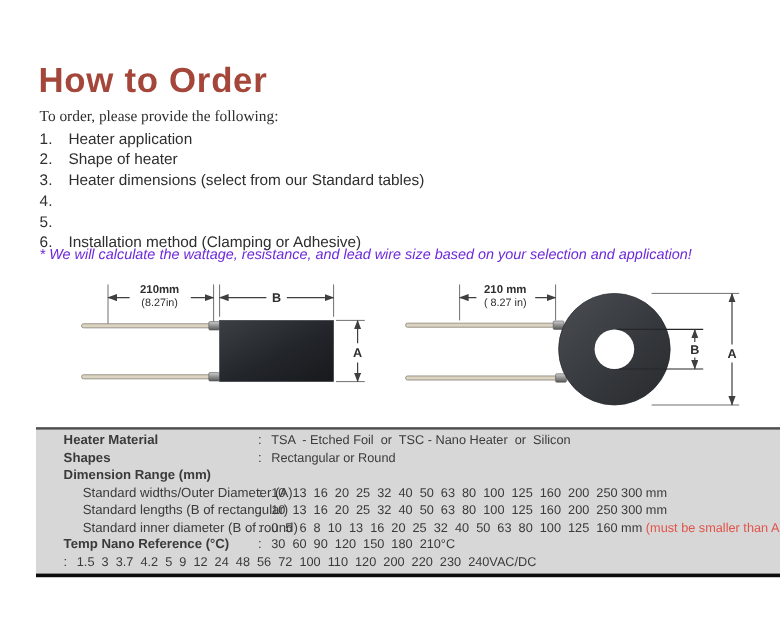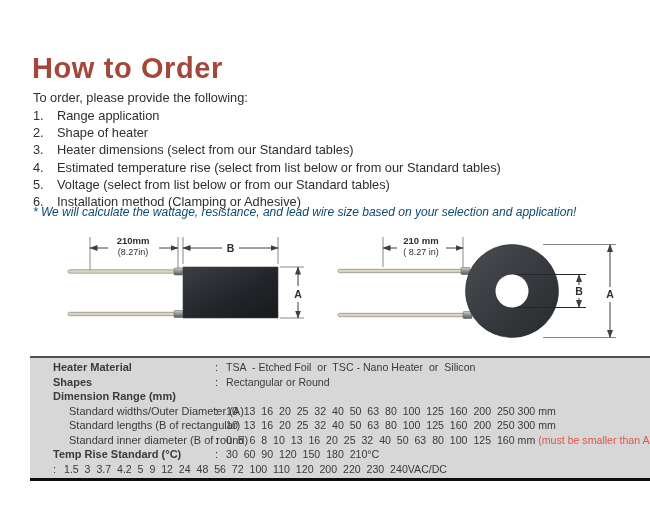--- a/index.html
+++ b/index.html
@@ -1,24 +1,24 @@
 <!DOCTYPE html>
 <html style="--title_red: #A5463A; --heading_red: #C23D30; --note_red: #E0544A; --table_bg: #D7D7D7;"><head>
 <meta charset="utf-8">
 <style>
   html,body{margin:0;padding:0;background:#fff;}
   .page{position:relative;width:650px;height:523px;background:#fff;overflow:hidden;
         font-family:"Liberation Sans",sans-serif;color:#333;}
   .page-title{position:absolute;left:32px;top:52px;margin:0;font-size:29px;font-weight:700;
         letter-spacing:.6px;color:var(--title_red,#A5463A);}
-  .intro{position:absolute;left:33px;top:90px;margin:0;font-size:12.8px;color:#2e2e2e;}
+  .intro{position:absolute;left:33px;top:90px;margin:0;font-size:12.8px;color:#2e2e2e;font-family:Liberation Serif, serif;}
   .steps{position:absolute;left:33px;top:107px;width:560px;}
   .step{display:flex;line-height:17.2px;font-size:12.8px;color:#2e2e2e;}
   .step-num{width:24px;flex:0 0 24px;}
-  .footnote{position:absolute;left:33px;top:205px;margin:0;font-size:12px;font-style:italic;color:#0c4a6e;}
+  .footnote{position:absolute;left:33px;top:205px;margin:0;font-size:12px;font-style:italic;color:#6d28d9;}
   .diagram{position:absolute;top:228px;}
   .diagram.rect{left:60px;}
   .diagram.round{left:330px;}
   svg .ext{stroke:#6a6a6a;stroke-width:.8;fill:none;}
   svg .dim{stroke:#3f3f3f;stroke-width:1;fill:none;}
   svg .crossline{stroke:#25262a;stroke-width:1;fill:none;}
   svg .wire{fill:#dcd4c2;stroke:#8b8578;stroke-width:.7;}
   svg .dl{font:700 9.5px "Liberation Sans",sans-serif;fill:#2e2e2e;text-anchor:middle;}
   svg .dl2{font:9px "Liberation Sans",sans-serif;fill:#2e2e2e;text-anchor:middle;}
   svg .dletter{font:700 10.5px "Liberation Sans",sans-serif;fill:#2e2e2e;text-anchor:middle;}
@@ -37,37 +37,35 @@
 </head>
 <body>
 
 <div class="page">
 
   <h1 class="page-title">How to Order</h1>
   <p class="intro">To order, please provide the following:</p>
   <div class="steps" id="steps">
       <div class="step">
         <span class="step-num">1.</span>
-        <span class="step-text">Range application</span>
+        <span class="step-text">Heater application</span>
       </div>
       <div class="step">
         <span class="step-num">2.</span>
         <span class="step-text">Shape of heater</span>
       </div>
       <div class="step">
         <span class="step-num">3.</span>
         <span class="step-text">Heater dimensions (select from our Standard tables)</span>
       </div>
       <div class="step">
         <span class="step-num">4.</span>
-        <span class="step-text">Estimated temperature rise (select from list below or from our Standard tables)</span>
       </div>
       <div class="step">
         <span class="step-num">5.</span>
-        <span class="step-text">Voltage (select from list below or from our Standard tables)</span>
       </div>
       <div class="step">
         <span class="step-num">6.</span>
         <span class="step-text">Installation method (Clamping or Adhesive)</span>
       </div>
     </div>
   <p class="footnote">* We will calculate the wattage, resistance, and lead wire size based on your selection and application!</p>
 
   <svg class="diagram rect" width="272" height="120" viewBox="0 0 272 120">
     <defs>
@@ -184,21 +182,21 @@
         <span class="spec-colon">:</span>
         <span class="spec-value">10  13  16  20  25  32  40  50  63  80  100  125  160  200  250 300 mm</span>
       </div>
       <div class="spec-row indent">
         <span class="spec-label">Standard inner diameter (B of round)</span>
         <span class="spec-colon">:</span>
         <span class="spec-value">0  5  6  8  10  13  16  20  25  32  40  50  63  80  100  125  160 mm</span>
         <span class="spec-note">(must be smaller than A)</span>
       </div>
       <div class="spec-row bold">
-        <span class="spec-label">Temp Rise Standard (°C)</span>
+        <span class="spec-label">Temp Nano Reference (°C)</span>
         <span class="spec-colon">:</span>
         <span class="spec-value">30  60  90  120  150  180  210°C</span>
       </div>
       <div class="spec-row bold">
         <span class="spec-colon">:</span>
         <span class="spec-value">1.5  3  3.7  4.2  5  9  12  24  48  56  72  100  110  120  200  220  230  240VAC/DC</span>
       </div>
     </div>
 
 </div>

